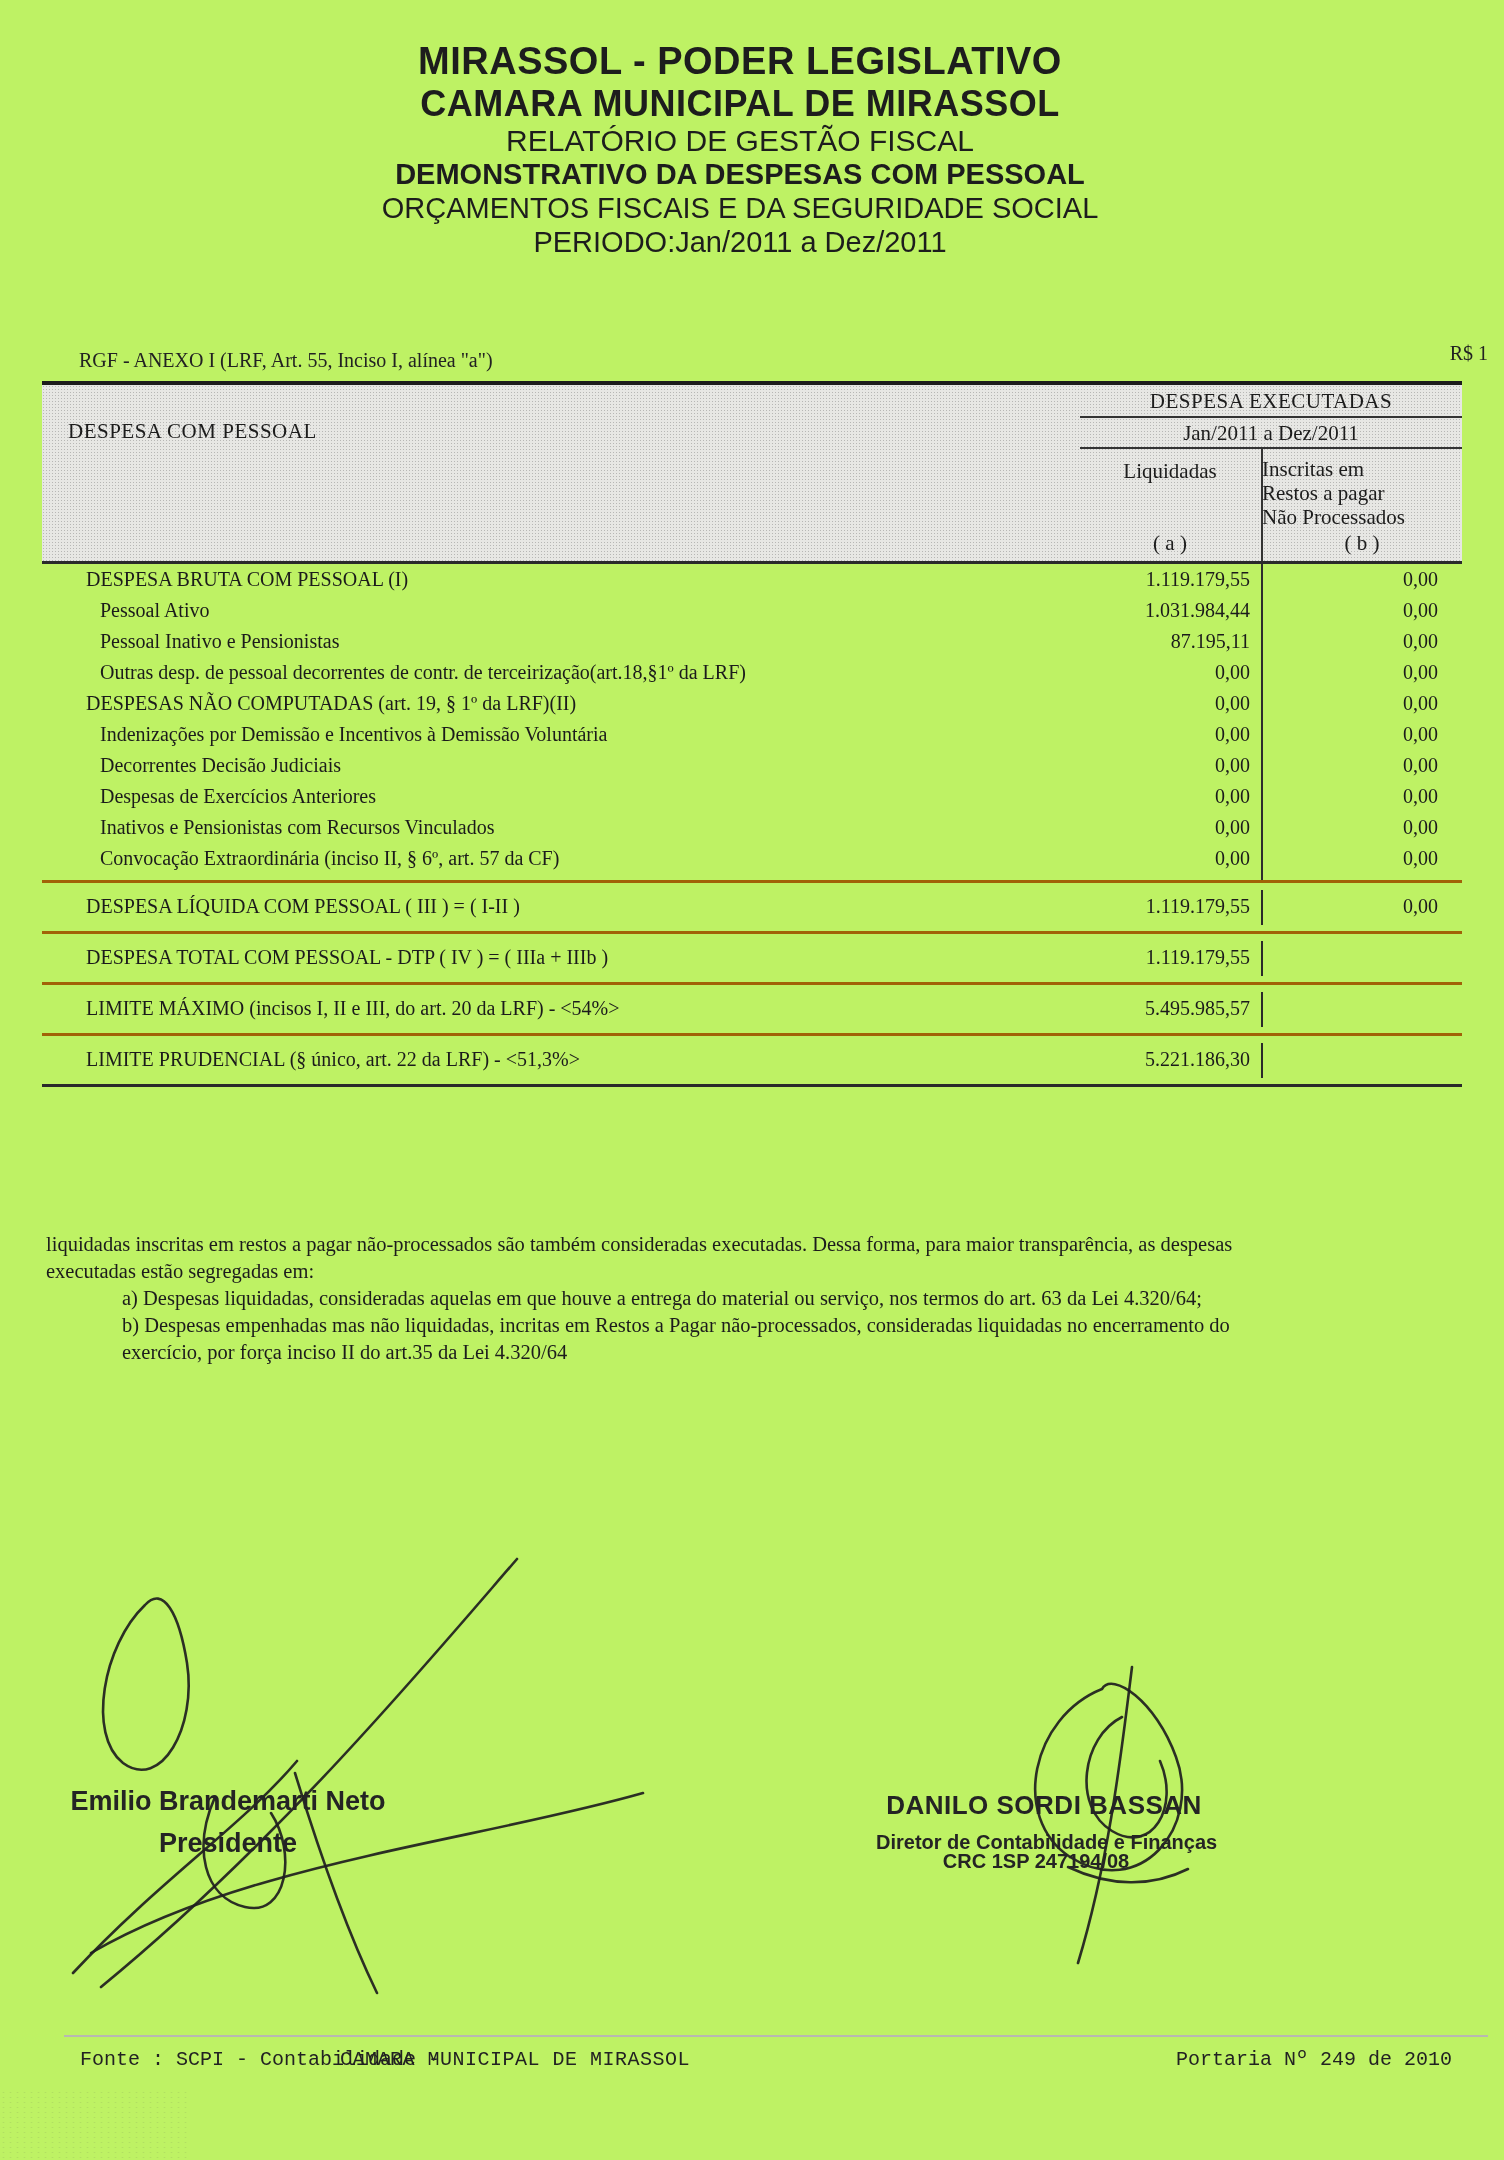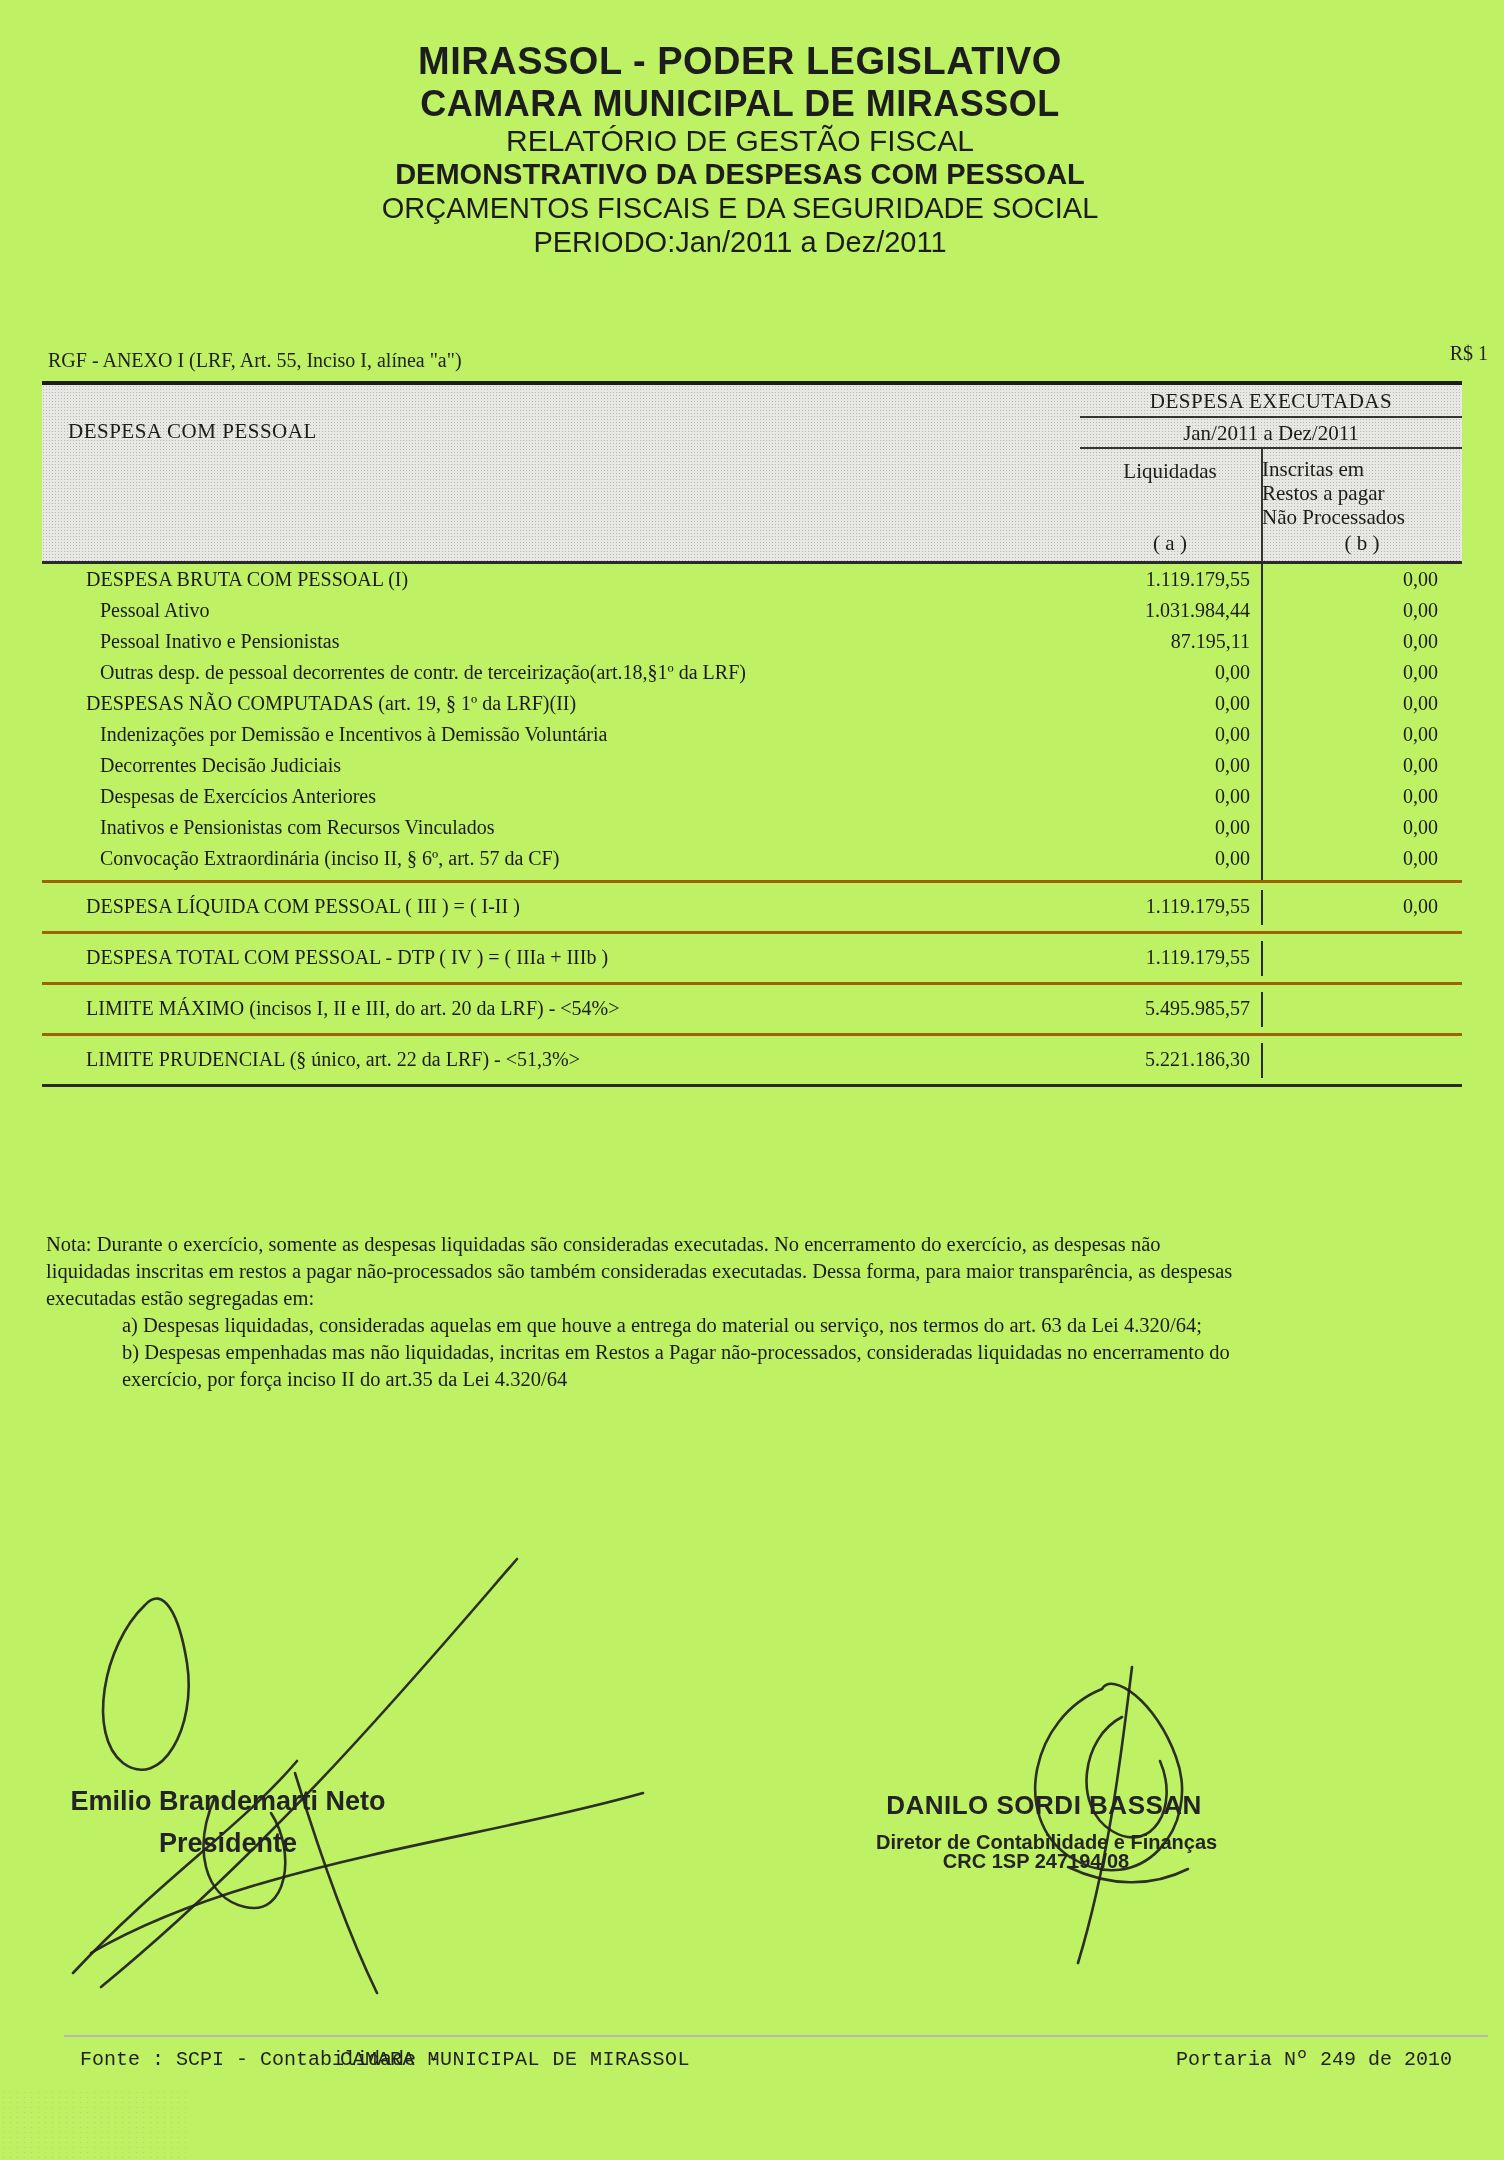--- a/index.html
+++ b/index.html
@@ -1,17 +1,17 @@
 <!DOCTYPE html>
 <html><head>
 <meta charset="utf-8">
 <style>
   html,body{margin:0;padding:0;background:#e8e8e6;}
   #page{position:relative;width:1504px;height:2160px;background:#bef264;overflow:hidden;color:#1b1b1b;}
-  .abs{position:absolute;}
+  .abs{position:absolute;margin-left:31px;}
   
   .hdr{position:absolute;left:-12px;width:1504px;text-align:center;color:#1d1d1d;font-family:"Liberation Sans",sans-serif;white-space:nowrap;}
   .h1{top:40px;font-size:38px;font-weight:700;letter-spacing:.5px;}
   .h2{top:83px;font-size:36px;font-weight:700;letter-spacing:.5px;}
   .h3{top:124px;font-size:30px;font-weight:400;}
   .h4{top:158px;font-size:29px;font-weight:700;}
   .h5{top:192px;font-size:29px;font-weight:400;}
   .h6{top:226px;font-size:29px;font-weight:400;}
   
   .anexo{left:48px;top:349px;font-size:20px;font-family:"Liberation Serif",serif;color:#222;}
@@ -173,21 +173,20 @@
       <div class="srow">
         <span class="lbl">LIMITE PRUDENCIAL (§ único, art. 22 da LRF) - &lt;51,3%&gt;</span>
         <span class="num va">5.221.186,30</span>
         <span class="num vb"></span>
         <span class="tick"></span>
       </div>
     </div>
   </div>
 
   <div id="note">
-    <div class="nline">Nota: Durante o exercício, somente as despesas liquidadas são consideradas executadas. No encerramento do exercício, as despesas não</div>
     <div class="nline">liquidadas inscritas em restos a pagar não-processados são também consideradas executadas. Dessa forma, para maior transparência, as despesas</div>
     <div class="nline">executadas estão segregadas em:</div>
     <div class="nline nind">a) Despesas liquidadas, consideradas aquelas em que houve a entrega do material ou serviço, nos termos do art. 63 da Lei 4.320/64;</div>
     <div class="nline nind">b) Despesas empenhadas mas não liquidadas, incritas em Restos a Pagar não-processados, consideradas liquidadas no encerramento do</div>
     <div class="nline nind">exercício, por força inciso II do art.35 da Lei 4.320/64</div>
   </div>
 
   <svg class="sig" style="left:45px;top:1545px;" width="640" height="490" viewBox="0 0 640 490">
     <path d="M 100 60 C 58 100, 42 190, 78 218 C 116 246, 152 182, 142 118 C 134 68, 118 40, 100 60"></path>
     <path d="M 472 14 C 382 118, 232 298, 56 442"></path>

